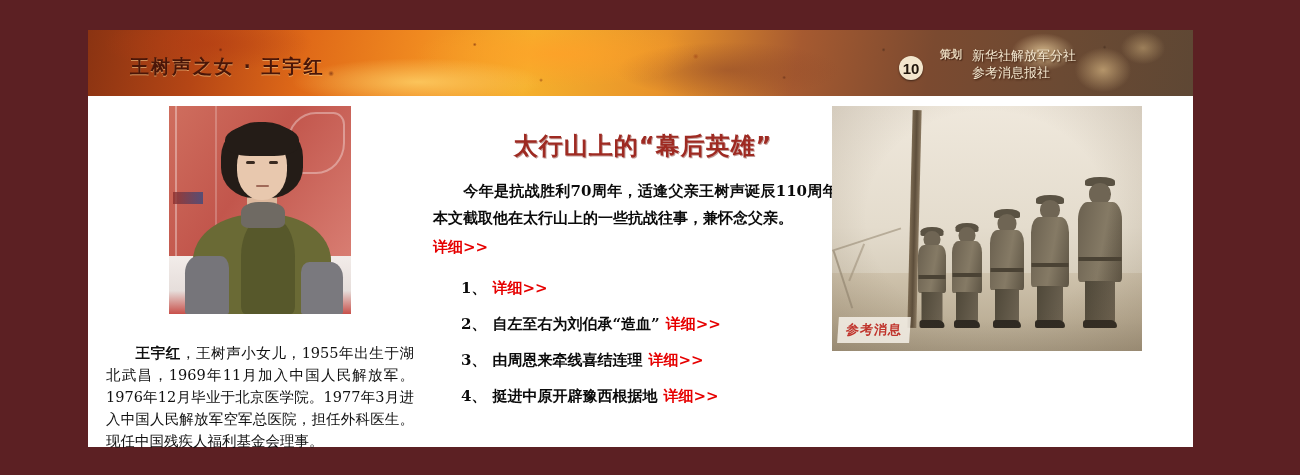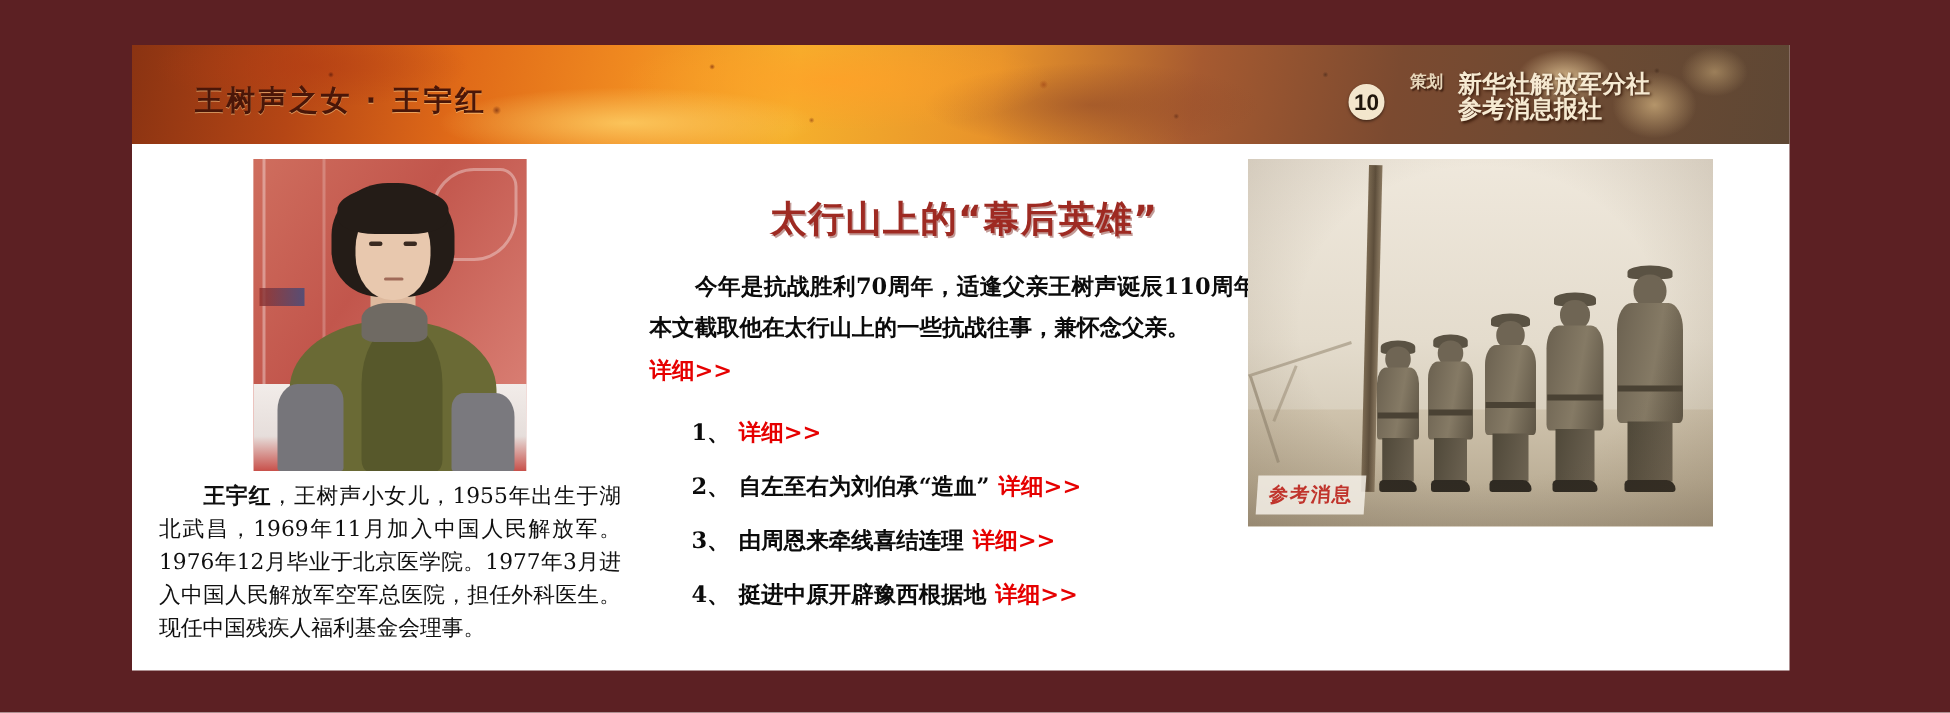--- a/index.html
+++ b/index.html
@@ -74,21 +74,21 @@
     display:flex;align-items:center;gap:8px;
   }
   .credit-seal{
     width:26px;height:34px;
     color:#f0e2c6;font-size:11px;font-weight:bold;
     line-height:16px;text-align:center;
     text-shadow:1px 1px 1px rgba(40,15,5,.8);
     opacity:.92;
   }
   .credit-lines{
-    font-size:16px;font-weight:bold;line-height:17px;
+    font-size:13px;font-weight:normal;line-height:17px;
     color:#f6ead2;white-space:nowrap;
     text-shadow:1px 1px 2px rgba(50,20,6,.9);
   }
   .banner-relief{
     position:absolute;right:10px;top:0;width:200px;height:66px;
     background:
       radial-gradient(ellipse 44px 26px at 60px 22px, rgba(226,198,150,.85), rgba(0,0,0,0) 72%),
       radial-gradient(ellipse 38px 30px at 120px 40px, rgba(200,168,120,.8), rgba(0,0,0,0) 74%),
       radial-gradient(ellipse 30px 22px at 160px 18px, rgba(180,150,106,.7), rgba(0,0,0,0) 74%);
     pointer-events:none;
@@ -127,21 +127,21 @@
   .p-collar{position:absolute;left:72px;top:96px;width:44px;height:26px;
     background:#6f6a63;border-radius:40% 40% 20% 20%;}
   .p-vest{position:absolute;left:24px;top:108px;width:138px;height:100px;
     background:#6a6a35;border-radius:46% 46% 6% 6%;}
   .p-vest-shade{position:absolute;left:72px;top:112px;width:54px;height:96px;
     background:#57582b;border-radius:40% 40% 8% 8%;}
   .p-sleeve-l{position:absolute;left:16px;top:150px;width:44px;height:58px;background:#76757a;border-radius:30% 20% 4% 4%;}
   .p-sleeve-r{position:absolute;right:8px;top:156px;width:42px;height:52px;background:#7a797e;border-radius:20% 30% 4% 4%;}
 
   .caption{
-    margin-top:6px;padding:0 16px;
+    margin-top:28px;padding:0 16px;
     font-size:14.5px;line-height:22px;color:#101010;
     text-align:justify;text-justify:inter-ideograph;
     font-family:"DejaVu Serif","Liberation Serif",serif;
   }
   .caption .lead{font-weight:bold;}
   .caption .indent{display:inline-block;width:2em;}
 
   
   .col-mid{position:absolute;left:345px;top:34px;width:420px;}
   .art-title{

